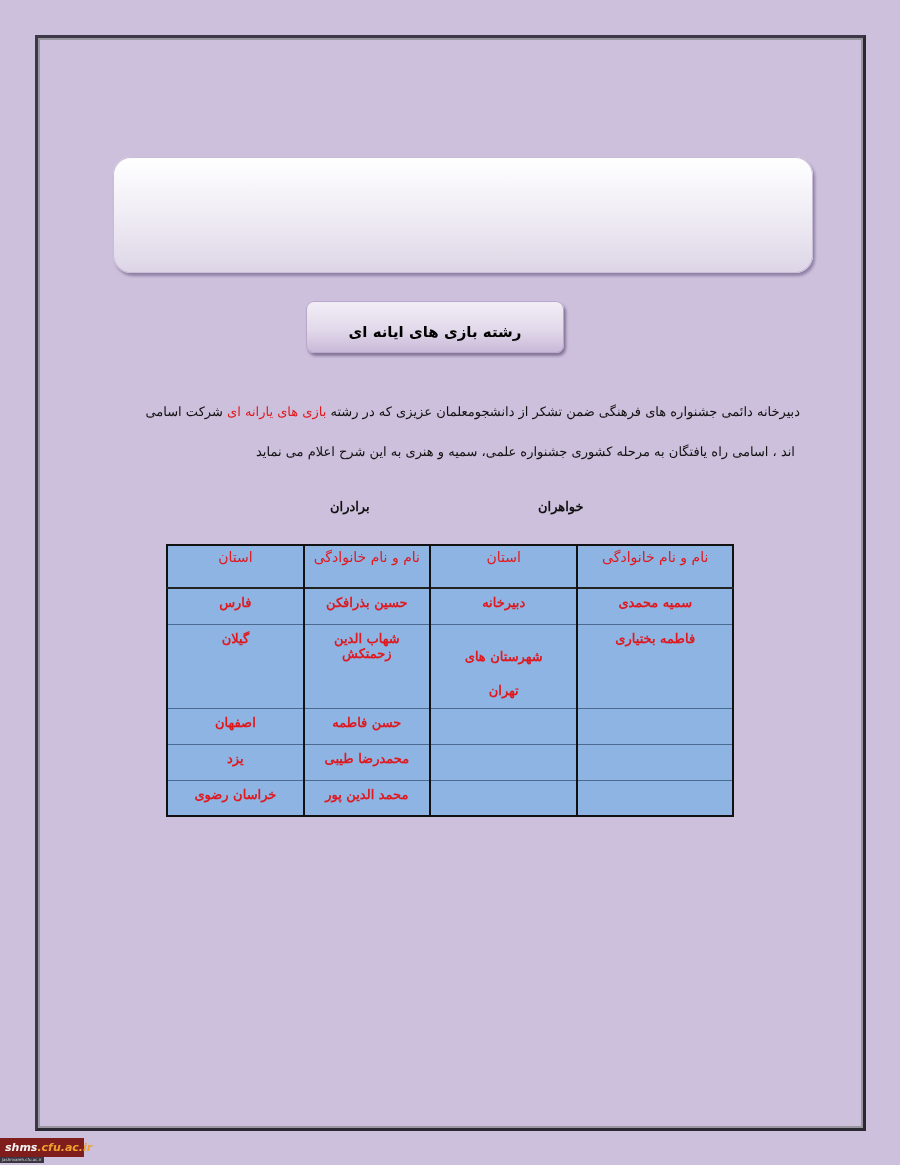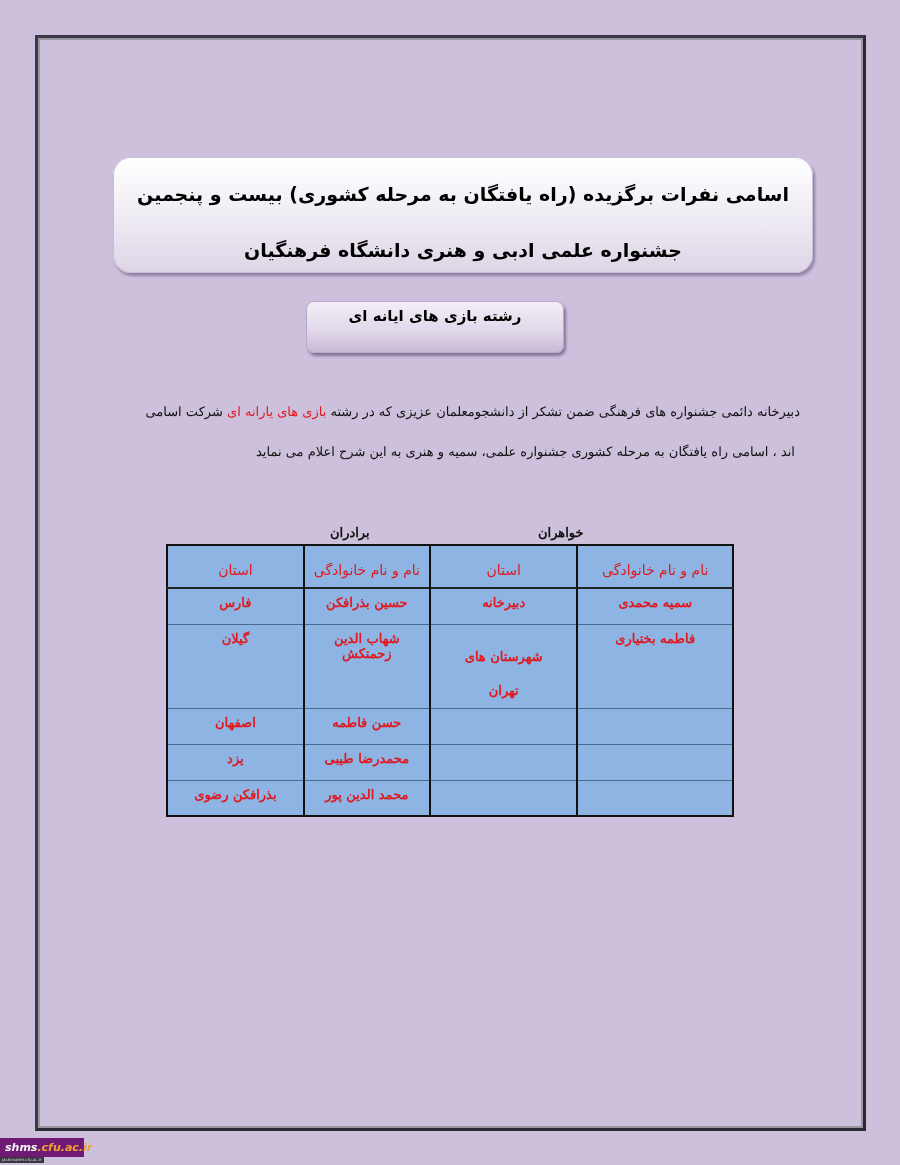--- a/index.html
+++ b/index.html
@@ -28,82 +28,80 @@
   .title-line.l1 { top: 26px; }
   .title-line.l2 { top: 82px; }
   .subtitle-box {
     position: absolute; left: 306px; top: 301px; width: 258px; height: 52px;
     border-radius: 8px;
     background: linear-gradient(to bottom, #f2eef6 0%, #e2d9ea 55%, #c8b8d8 100%);
     box-shadow: 2px 3px 3px #857499, inset 0 0 0 1px #b8a8c9;
     direction: rtl; text-align: center;
   }
   .subtitle-box span {
-    display: block; padding-top: 6px; font-weight: bold; font-size: 15px; color: #000;
+    display: block; padding-top: 22px; font-weight: bold; font-size: 15px; color: #000;
   }
   .para {
     position: absolute; left: 110px; width: 690px;
     direction: rtl; text-align: right; font-family: "DejaVu Serif", serif;
     font-size: 13px; color: #111;
   }
   .para.p1 { top: 404px; }
   .para.p2 { top: 444px; right: 105px; left: auto; width: 690px; }
   .para .red { color: #e0191f; }
   .group-label {
     position: absolute; top: 499px; direction: rtl;
-    font-family: "DejaVu Serif", serif; font-size: 13px; font-weight: bold; color: #111; margin-top: 26px;
+    font-family: "DejaVu Serif", serif; font-size: 13px; font-weight: bold; color: #111;
   }
   .group-sisters { left: 538px; }
   .group-brothers { left: 330px; }
   table.results {
     position: absolute; left: 166px; top: 544px; width: 568px;
     border-collapse: collapse; direction: rtl;
     background: #8db4e3;
     border: 2px solid #111;
   }
   table.results td, table.results th {
     color: #e0191f; text-align: center; vertical-align: top;
     font-family: "DejaVu Serif", serif; font-size: 13px; font-weight: bold;
     padding: 6px 4px 0 4px; border: 1px solid #4a6a90;
   }
   table.results th {
     font-family: "DejaVu Sans", sans-serif; font-weight: normal;
-    letter-spacing: 6px; font-size: 14px; line-height: 16px; padding-top: 16px;
+    letter-spacing: 6px; font-size: 14px; line-height: 16px; padding-top: 3px;
   }
   table.results .thick-l { border-left: 2px solid #111; margin-left: 23px; }
   table.results .thick-r { border-right: 2px solid #111; }
   table.results tr.head { height: 43px; border-bottom: 2px solid #222; }
   table.results tr.r1 { height: 36px; }
   table.results tr.r2 { height: 71px; }
   table.results tr.r3 { height: 36px; }
   table.results tr.r4 { height: 36px; }
   table.results tr.r5 { height: 36px; }
   .c1 { width: 137px; } .c2 { width: 124px; } .c3 { width: 148px; } .c4 { width: 157px; }
   .cell-stack span { display: block; line-height: 34px; }
   .watermark {
     position: absolute; left: 0; top: 1138px; width: 84px; height: 19px;
-    background: #701a75; color: #f4f4f4;
+    background: #7f1d1d; color: #f4f4f4;
     font-family: "DejaVu Sans", sans-serif; font-weight: bold; font-style: italic;
     font-size: 11px; line-height: 19px; padding-left: 5px; box-sizing: border-box;
   }
   .watermark .accent { color: #f0a030; }
   .watermark-sub {
     position: absolute; left: 0; top: 1157px; width: 42px; height: 6px;
     background: #3a3540; color: #ddd; font-size: 4px; line-height: 6px; padding-left: 2px;
     font-family: "DejaVu Sans", sans-serif;
   }
 </style>
 </head>
 <body>
 
 <div class="frame"></div>
 
 <div class="title-box">
-  <div class="title-line l1">اسامی نفرات برگزیده (راه یافتگان به  مرحله کشوری) بیست و پنجمین</div>
-  <div class="title-line l2">جشنواره علمی ادبی و هنری دانشگاه فرهنگیان</div>
 </div>
 
 <div class="subtitle-box">
   <span>رشته بازی های ایانه ای</span>
 </div>
 
 <div class="para p1"><span>دبیرخانه دائمی جشنواره های فرهنگی ضمن تشکر از دانشجومعلمان عزیزی که در رشته </span><span class="red">بازی های یارانه ای</span><span>  شرکت اسامی</span></div>
 <div class="para p2">اند ، اسامی راه یافتگان به مرحله کشوری جشنواره علمی، سمیه و هنری به این شرح اعلام می نماید</div>
 
 <div class="group-label group-sisters">خواهران</div>
@@ -141,19 +139,19 @@
   <tr class="r4">
     <td class="thick-l"></td>
     <td></td>
     <td class="thick-r thick-l">محمدرضا طیبی</td>
     <td>یزد</td>
   </tr>
   <tr class="r5">
     <td class="thick-l"></td>
     <td></td>
     <td class="thick-r thick-l">محمد الدین پور</td>
-    <td>بذرافکن رضوی</td>
+    <td>خراسان رضوی</td>
   </tr>
 </tbody>
   </table>
 
 <div class="watermark"><span>shms</span><span class="accent">.cfu.ac.ir</span></div>
 <div class="watermark-sub">jashnvareh.cfu.ac.ir</div>
 
 </body></html>

